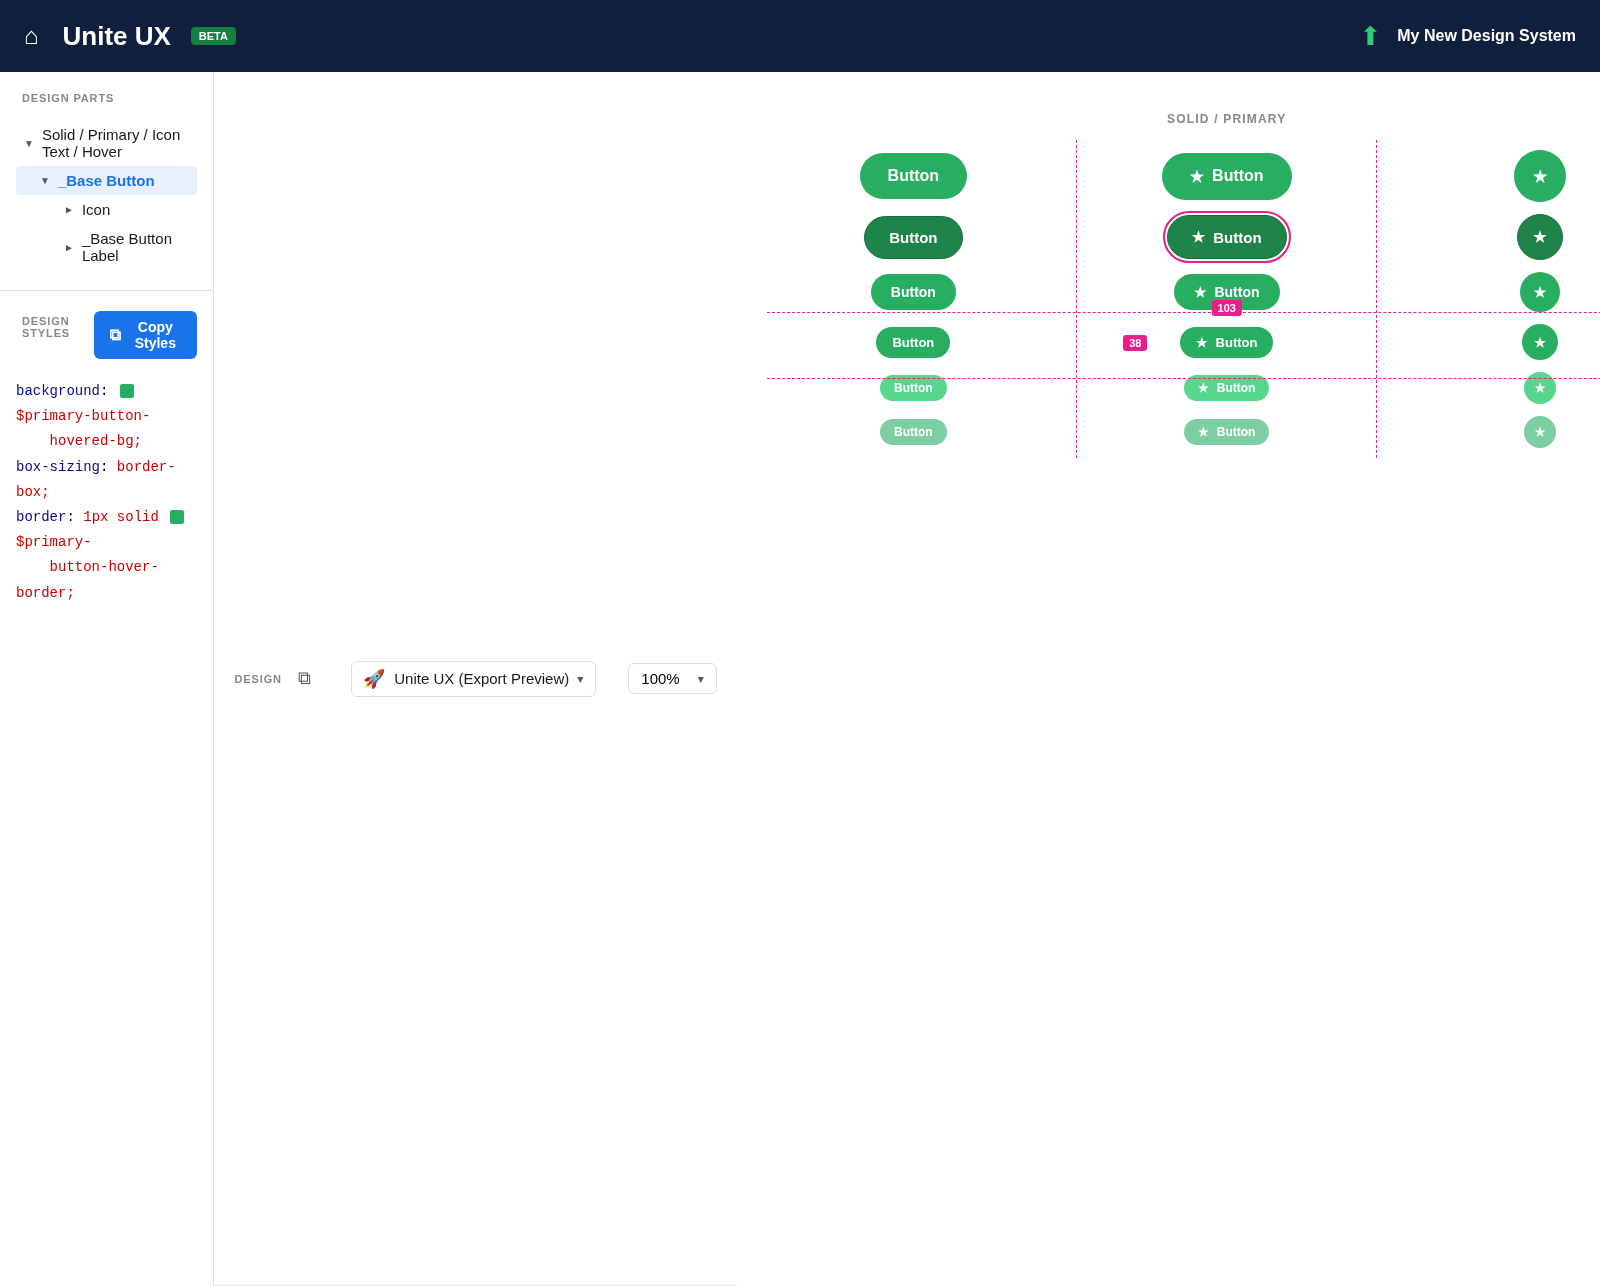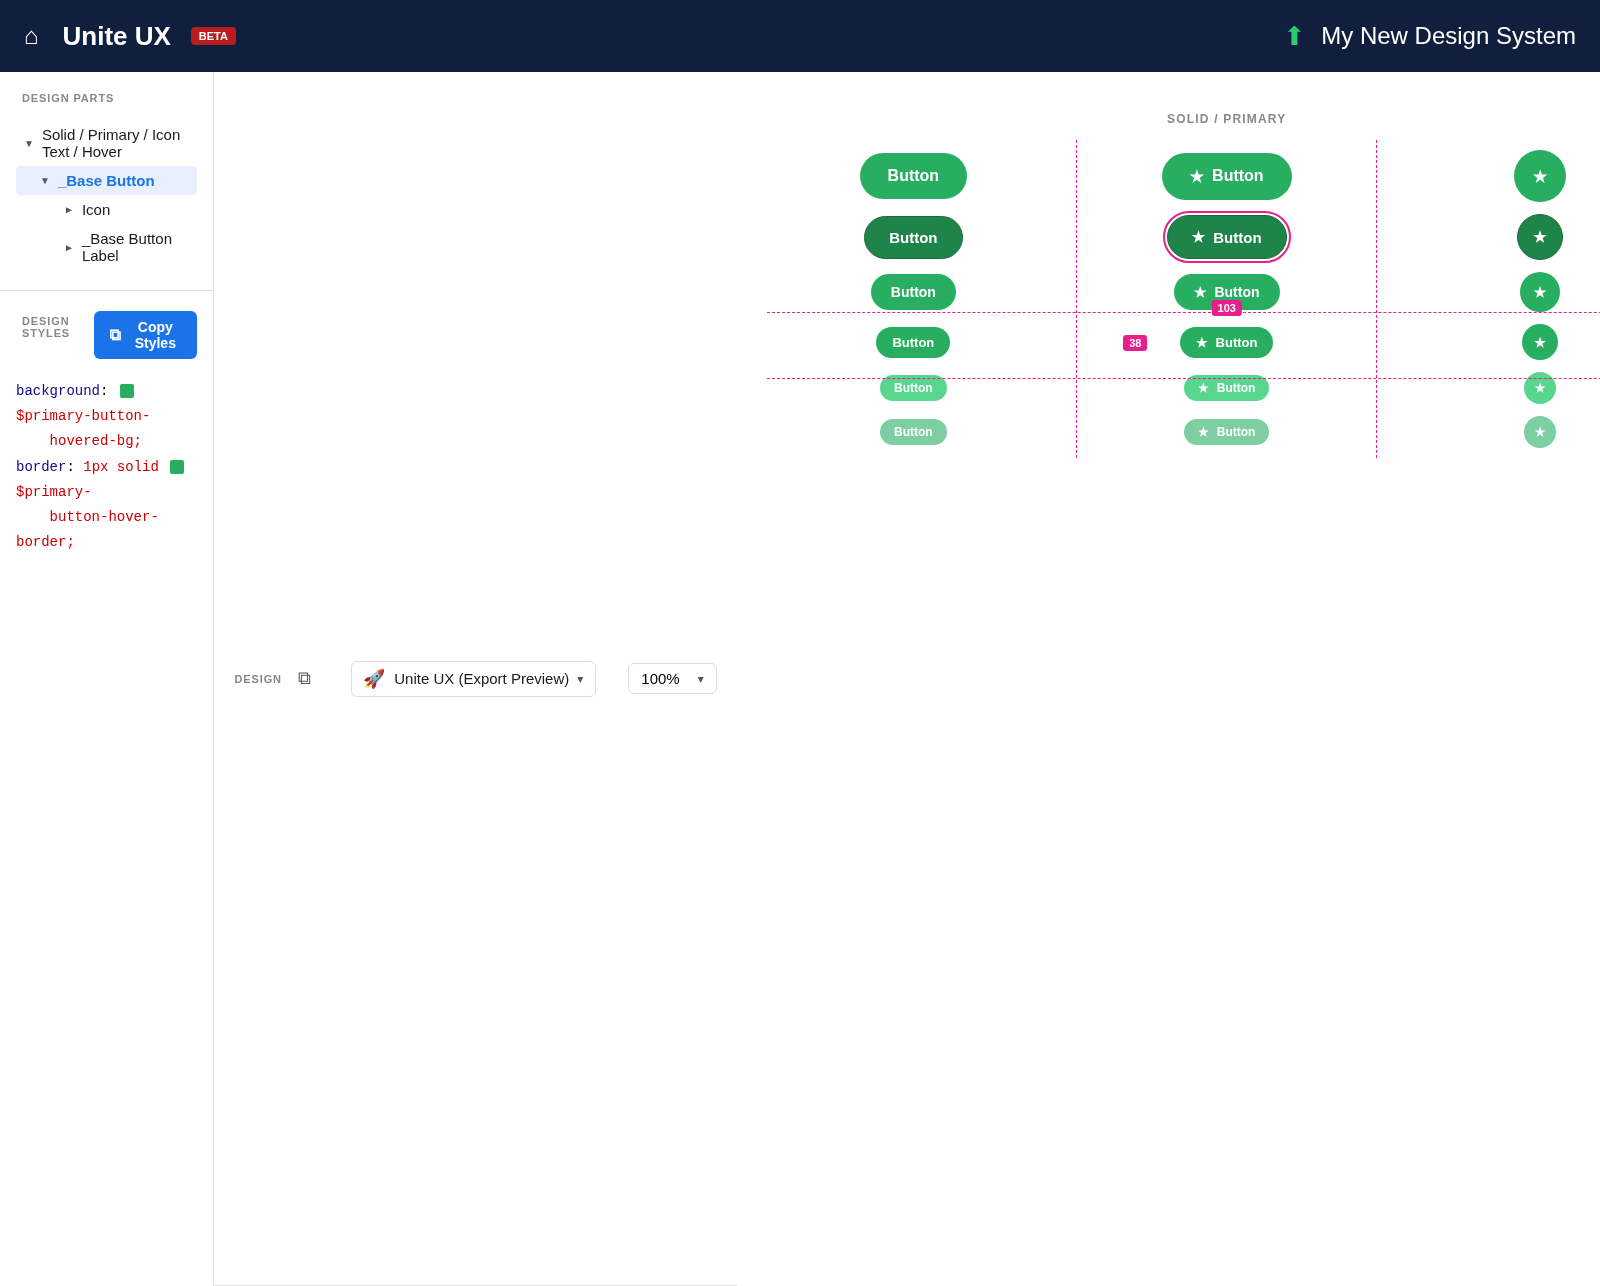--- a/index.html
+++ b/index.html
@@ -11,35 +11,35 @@
       color: white;
       display: flex;
       align-items: center;
       padding: 0 24px;
       height: 72px;
       gap: 16px;
     }
     .header-home-icon { font-size: 24px; color: white; cursor: pointer; }
     .header-title { font-size: 26px; font-weight: 700; color: white; margin-left: 8px; }
     .header-beta {
-      background: #b91c1c;
+      background: #15803d;
       color: white;
       font-size: 11px;
       font-weight: 700;
       padding: 3px 8px;
       border-radius: 4px;
       margin-left: 4px;
     }
     .header-spacer { flex: 1; }
     .header-system-name {
       display: flex;
       align-items: center;
       gap: 12px;
-      font-size: 24px;
-      font-weight: 400;
+      font-size: 16px;
+      font-weight: 700;
       color: white;
     }
     .header-cloud-icon { font-size: 26px; color: #2ecc71; }
 
     
     .main-layout {
       display: flex;
       height: calc(1286px - 72px);
     }
 
@@ -317,20 +317,23 @@
         <button class="copy-styles-btn">
           <span class="copy-icon">⧉</span>
           <span>Copy Styles</span>
         </button>
       </div>
       <div class="styles-code">
         <div>
           <span class="prop-name">background</span><span>: </span><span class="color-swatch" style="background:#27ae60;"></span><span class="var-name">$primary-button-<br>&nbsp;&nbsp;&nbsp;&nbsp;hovered-bg;</span>
         </div>
         <div>
+          <span class="prop-name">box-sizing</span><span>: </span><span class="plain-value">border-box;</span>
+        </div>
+        <div>
           <span class="prop-name">border</span><span>: </span><span class="plain-value">1px solid </span><span class="color-swatch" style="background:#27ae60;"></span><span class="var-name">$primary-<br>&nbsp;&nbsp;&nbsp;&nbsp;button-hover-border;</span>
         </div>
       </div>
     </div>
   </div>
 
   <div class="right-panel">
 
     <div class="design-header">
       <span class="design-label">DESIGN</span>

